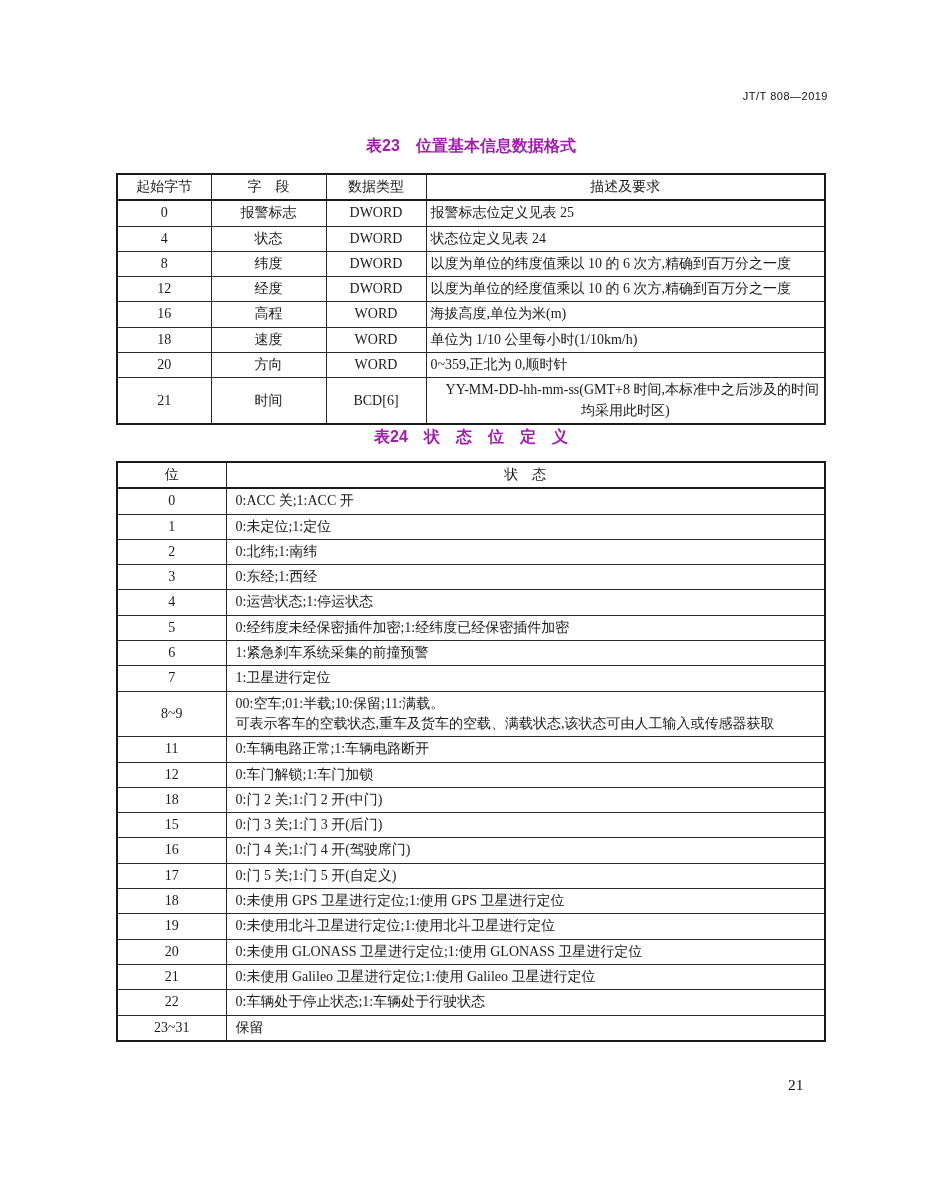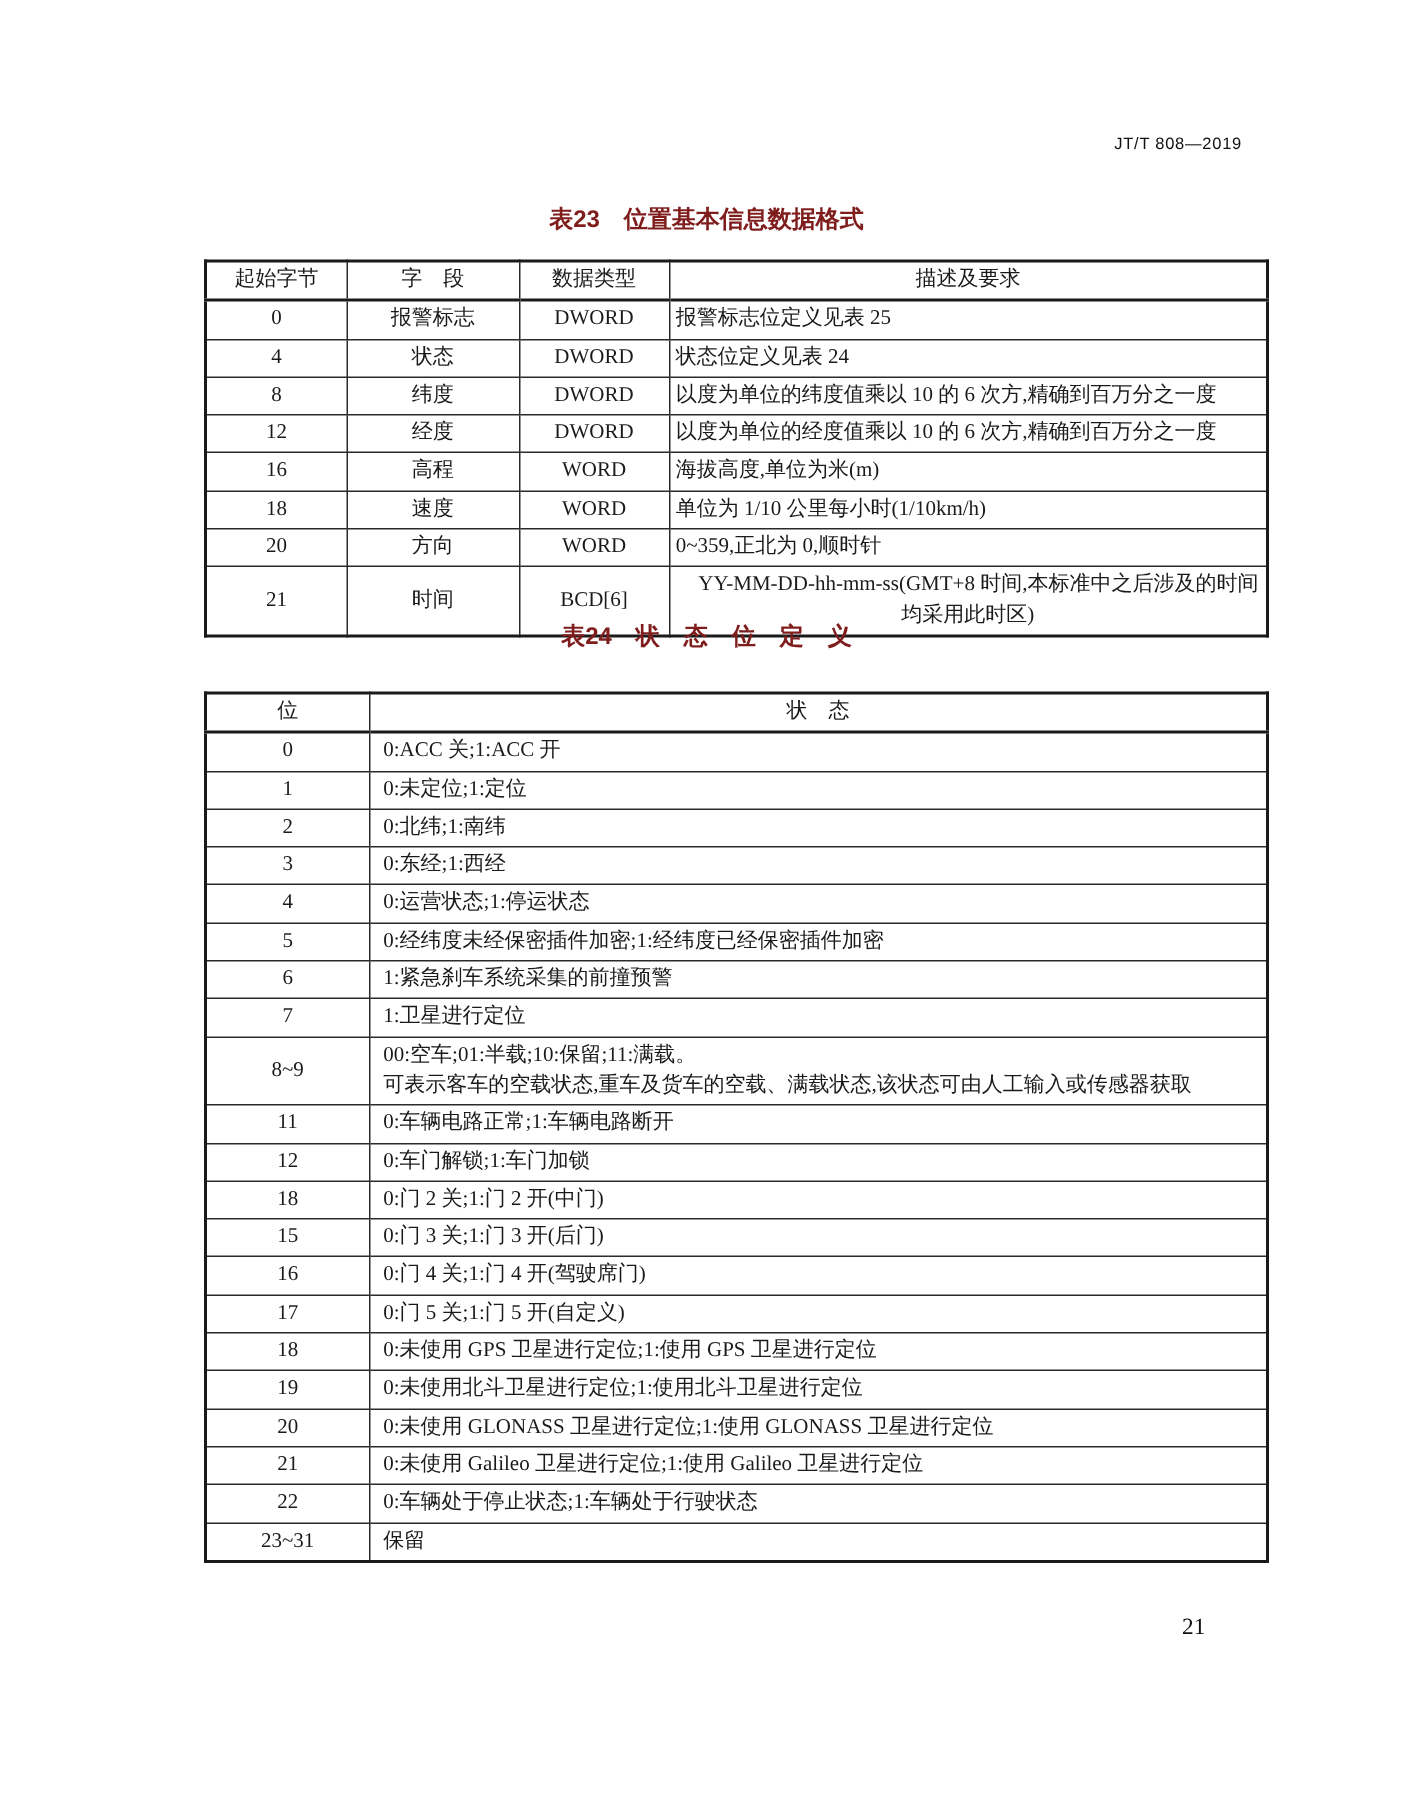--- a/index.html
+++ b/index.html
@@ -19,36 +19,35 @@
     letter-spacing: 0.5px;
     color: #111;
   }
   .caption {
     position: absolute;
     left: 116px; width: 710px;
     text-align: center;
     font-family: "Liberation Sans", "DejaVu Sans", sans-serif;
     font-weight: bold;
     font-size: 16px;
-    color: #7f1d1d;
+    color: #a21caf;
     white-space: pre;
   }
   #caption23 { top: 136px; }
-  #caption24 { top: 414px; }
+  #caption24 { top: 427px; }
 
   table.std {
     position: absolute;
     left: 116px;
     width: 710px;
     border-collapse: collapse;
     table-layout: fixed;
     font-size: 14px;
     color: #1a1a1a;
     border: 2px solid #1a1a1a;
-    margin-left: 20px;
   }
   #table23 { top: 173px; }
   #table24 { top: 461px; }
 
   table.std th, table.std td {
     border: 1px solid #2a2a2a;
     vertical-align: middle;
     font-weight: normal;
     line-height: 1.45;
     padding: 2px 4px;

